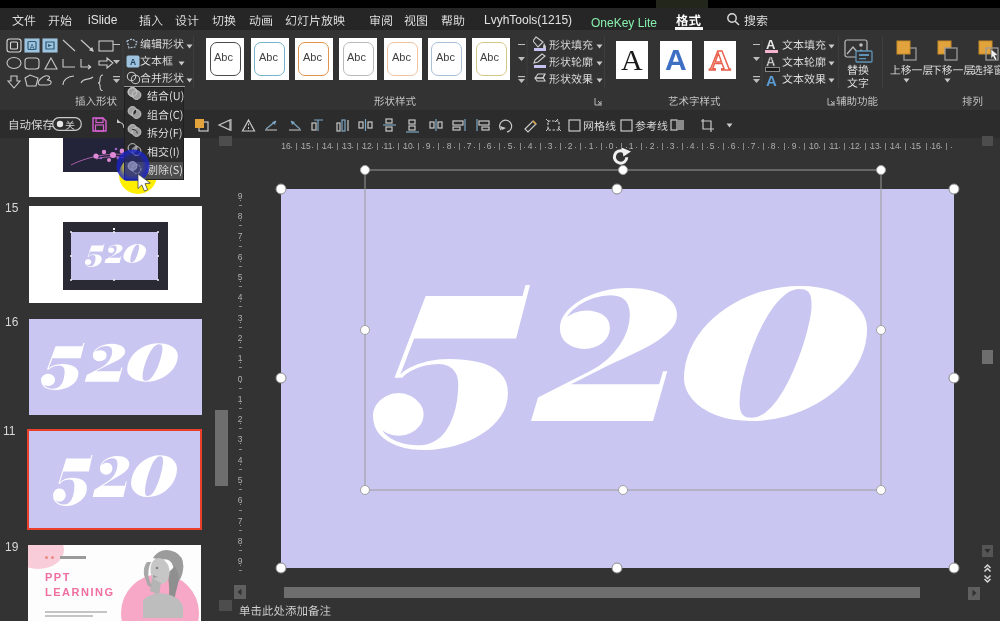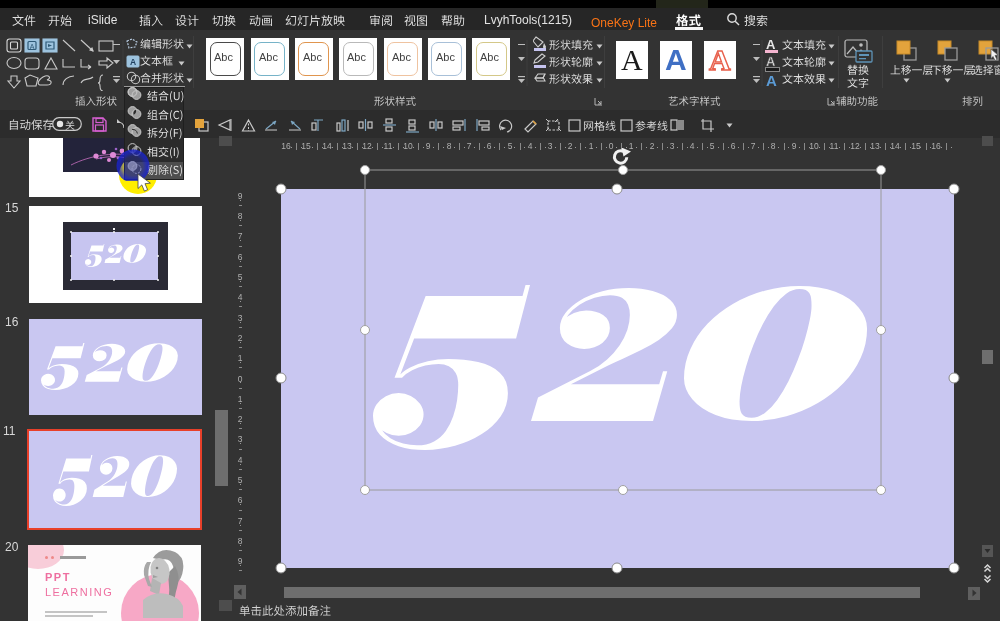--- a/index.html
+++ b/index.html
@@ -173,21 +173,21 @@
       </g>
     </svg>
     <svg class="cj" style="left:441px;top:25px">
       <g fill="#e2e2e2" transform="scale(0.01200)">
         <use href="#r24" x="0"></use>
         <use href="#r25" x="1000"></use>
       </g>
     </svg>
     <div class="lat" style="left:88px;top:13px;font-size:12px;color:#e2e2e2">iSlide</div>
     <div class="lat" style="left:484px;top:13px;font-size:12px;color:#e2e2e2">LvyhTools(1215)</div>
-    <div class="lat" style="left:591px;top:16px;font-size:12px;color:#f97316">OneKey Lite</div>
+    <div class="lat" style="left:591px;top:16px;font-size:12px;color:#86efac">OneKey Lite</div>
     <svg class="cj" style="left:676px;top:25px">
       <g fill="#ffffff" transform="scale(0.01250)">
         <use href="#b26" x="0"></use>
         <use href="#b27" x="1000"></use>
       </g>
     </svg>
     <div style="position:absolute;left:675px;top:27px;width:28px;height:3px;background:#f5f5f5"></div>
     <svg class="abs" style="left:726px;top:12px" width="14" height="14" viewBox="0 0 14 14">
       <circle cx="6" cy="6" r="4.2" fill="none" stroke="#dcdcdc" stroke-width="1.4"></circle>
       <line x1="9.2" y1="9.2" x2="13" y2="13" stroke="#dcdcdc" stroke-width="1.4"></line>
@@ -706,41 +706,41 @@
     <div class="lat" style="left:5px;top:315px;font-size:12px;color:#d8d8d8">16</div>
     <div style="position:absolute;left:29px;top:319px;width:173px;height:96px;background:#c9c7f1"></div>
     <svg class="abs" style="left:0;top:0;overflow:visible" width="2" height="2">
       <use href="#big520" fill="#fff" transform="translate(41,343) scale(0.2770,0.2850)"></use>
     </svg>
     <div class="lat" style="left:3px;top:424px;font-size:12px;color:#d8d8d8">11</div>
     <div style="position:absolute;left:27px;top:429px;width:175px;height:101px;background:#c9c7f1;border:2.5px solid #e8402a;box-sizing:border-box"></div>
     <svg class="abs" style="left:0;top:0;overflow:visible" width="2" height="2">
       <use href="#big520" fill="#fff" transform="translate(53,455) scale(0.2510,0.3090)"></use>
     </svg>
-    <div class="lat" style="left:5px;top:540px;font-size:12px;color:#d8d8d8">20</div>
+    <div class="lat" style="left:5px;top:540px;font-size:12px;color:#d8d8d8">19</div>
     <div style="position:absolute;left:28px;top:545px;width:173px;height:76px;background:#fdfdfd;overflow:hidden">
 <div style="position:absolute;left:-16px;top:-14px;width:52px;height:38px;background:#f8cdd9;border-radius:50%"></div>
 <div style="position:absolute;left:93px;top:29px;width:78px;height:78px;background:#f7a8c6;border-radius:50%"></div>
 <div style="position:absolute;left:105px;top:3px;width:56px;height:70px">
 <svg width="56" height="70" viewBox="0 0 56 70">
           <path d="M20 10q8-12 22-6q10 5 8 18q-1 9-7 14l-6-3q5-8 3-15q-3-9-12-6z" fill="#9b9b9b"></path>
           <path d="M42 18q6 10 2 22q-3 9-2 16l-8-2q3-8 2-16q-1-8 0-14z" fill="#8f8f8f"></path>
           <ellipse cx="27" cy="23" rx="9.5" ry="13" fill="#c6c6c6" transform="rotate(-10 27 23)"></ellipse>
           <path d="M19 30l9 5l-2 12l-9-4z" fill="#b4b4b4"></path>
           <path d="M10 52q10-9 24-6q12 3 16 12v12H10z" fill="#bdbdbd"></path>
           <path d="M18 14q-4 8-2 17l3 8l-4-1l-4-11q-1-8 3-13z" fill="#a8a8a8"></path>
           <circle cx="24" cy="20" r="1.3" fill="#808080"></circle>
           <path d="M20 27l5 2l-5 1z" fill="#9e9e9e"></path>
         </svg>
       </div>
 <div style="position:absolute;left:17px;top:11px;width:3px;height:3px;background:#e88;border-radius:50%"></div>
 <div style="position:absolute;left:23px;top:11px;width:3px;height:3px;background:#e88;border-radius:50%"></div>
 <div style="position:absolute;left:32px;top:11px;width:26px;height:3px;background:#9a9a9a"></div>
 <div class="lat" style="left:17px;top:26px;font-size:11px;font-weight:bold;color:#ee6fa0;letter-spacing:1.5px">PPT</div>
-<div class="lat" style="left:17px;top:41px;font-size:11px;font-weight:normal;color:#ee6fa0;letter-spacing:1.5px">LEARNING</div>
+<div class="lat" style="left:17px;top:41px;font-size:11px;font-weight:bold;color:#ee6fa0;letter-spacing:1.5px">LEARNING</div>
 <div style="position:absolute;left:17px;top:66px;width:62px;height:2px;background:#c4c4c4"></div>
 <div style="position:absolute;left:17px;top:70px;width:48px;height:2px;background:#c4c4c4"></div>
 </div>
     <div style="position:absolute;left:219px;top:136px;width:13px;height:10px;background:#4d4d4d"></div>
     <div style="position:absolute;left:215px;top:410px;width:13px;height:76px;background:#6e6e6e"></div>
     <div style="position:absolute;left:219px;top:600px;width:13px;height:11px;background:#4d4d4d"></div>
     <div style="position:absolute;left:250px;top:139px;width:732px;height:15px;overflow:hidden">
       <span style="position:absolute;left:28px;top:2px;width:16px;text-align:center;font-size:8.5px;color:#b0b0b0;font-family:Liberation Sans">16</span>
       <div style="position:absolute;left:46px;top:4px;width:1px;height:7px;background:#8a8a8a"></div>
       <div style="position:absolute;left:41px;top:8px;width:1px;height:1px;background:#9a9a9a"></div>

